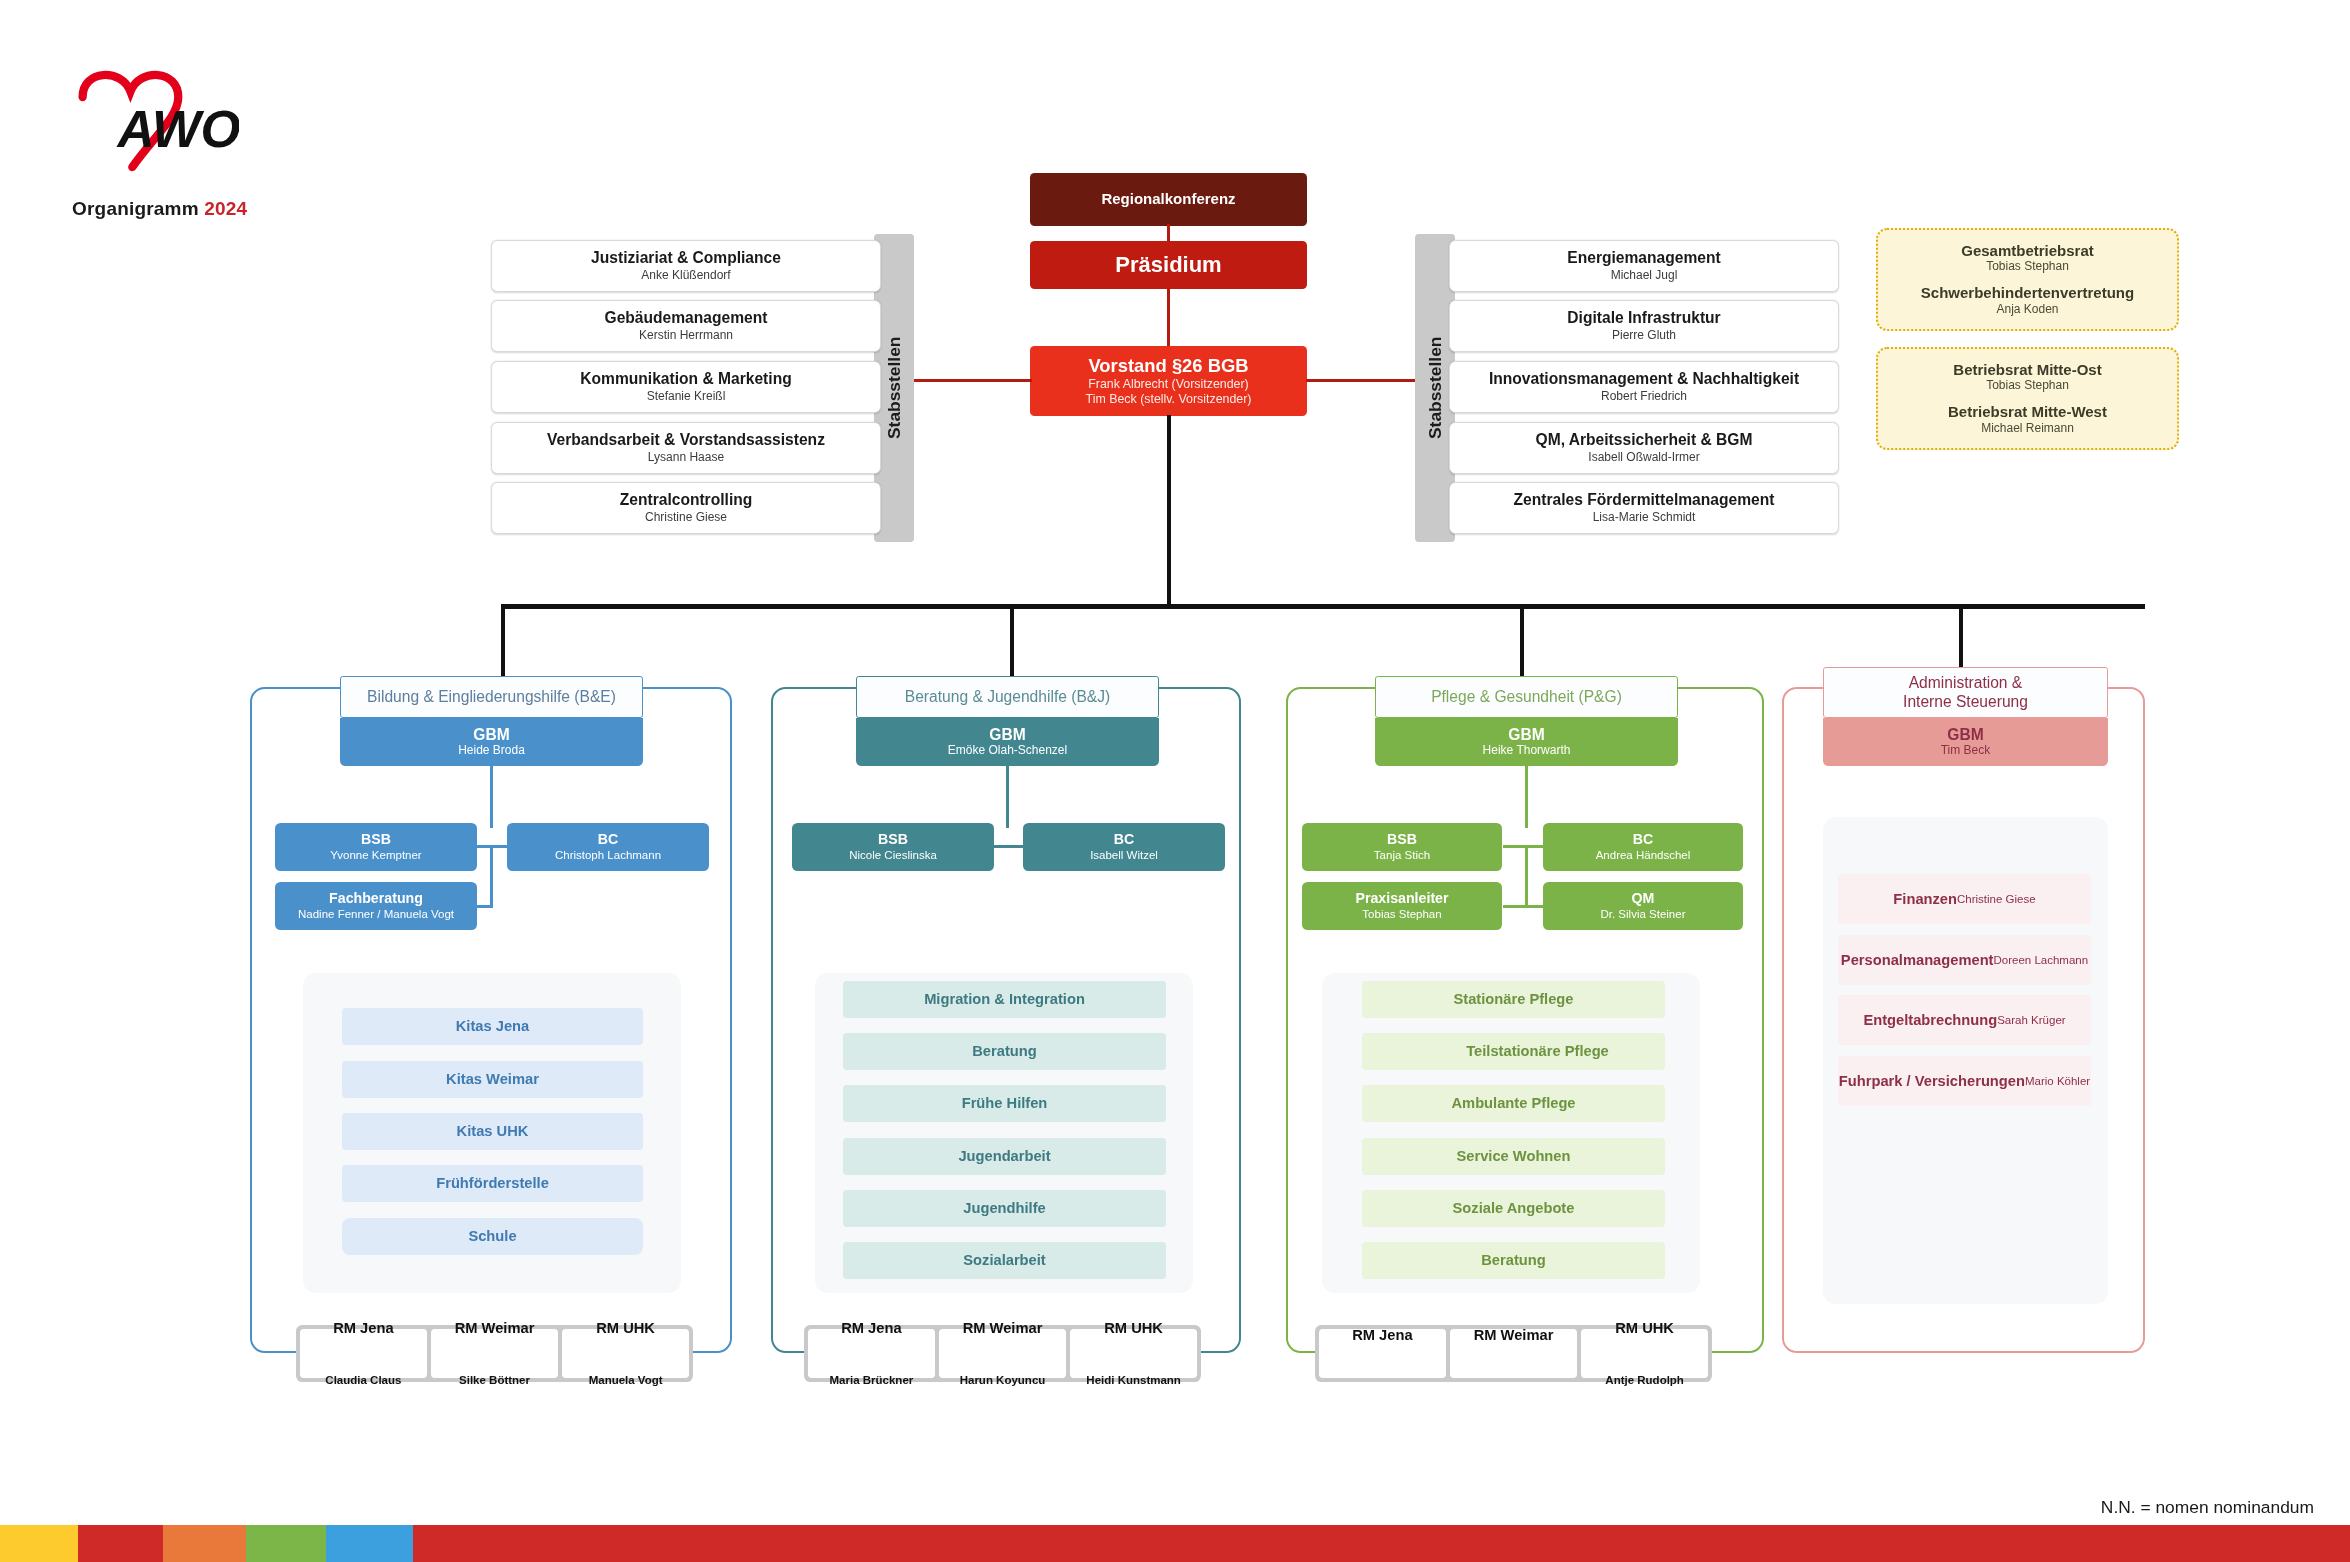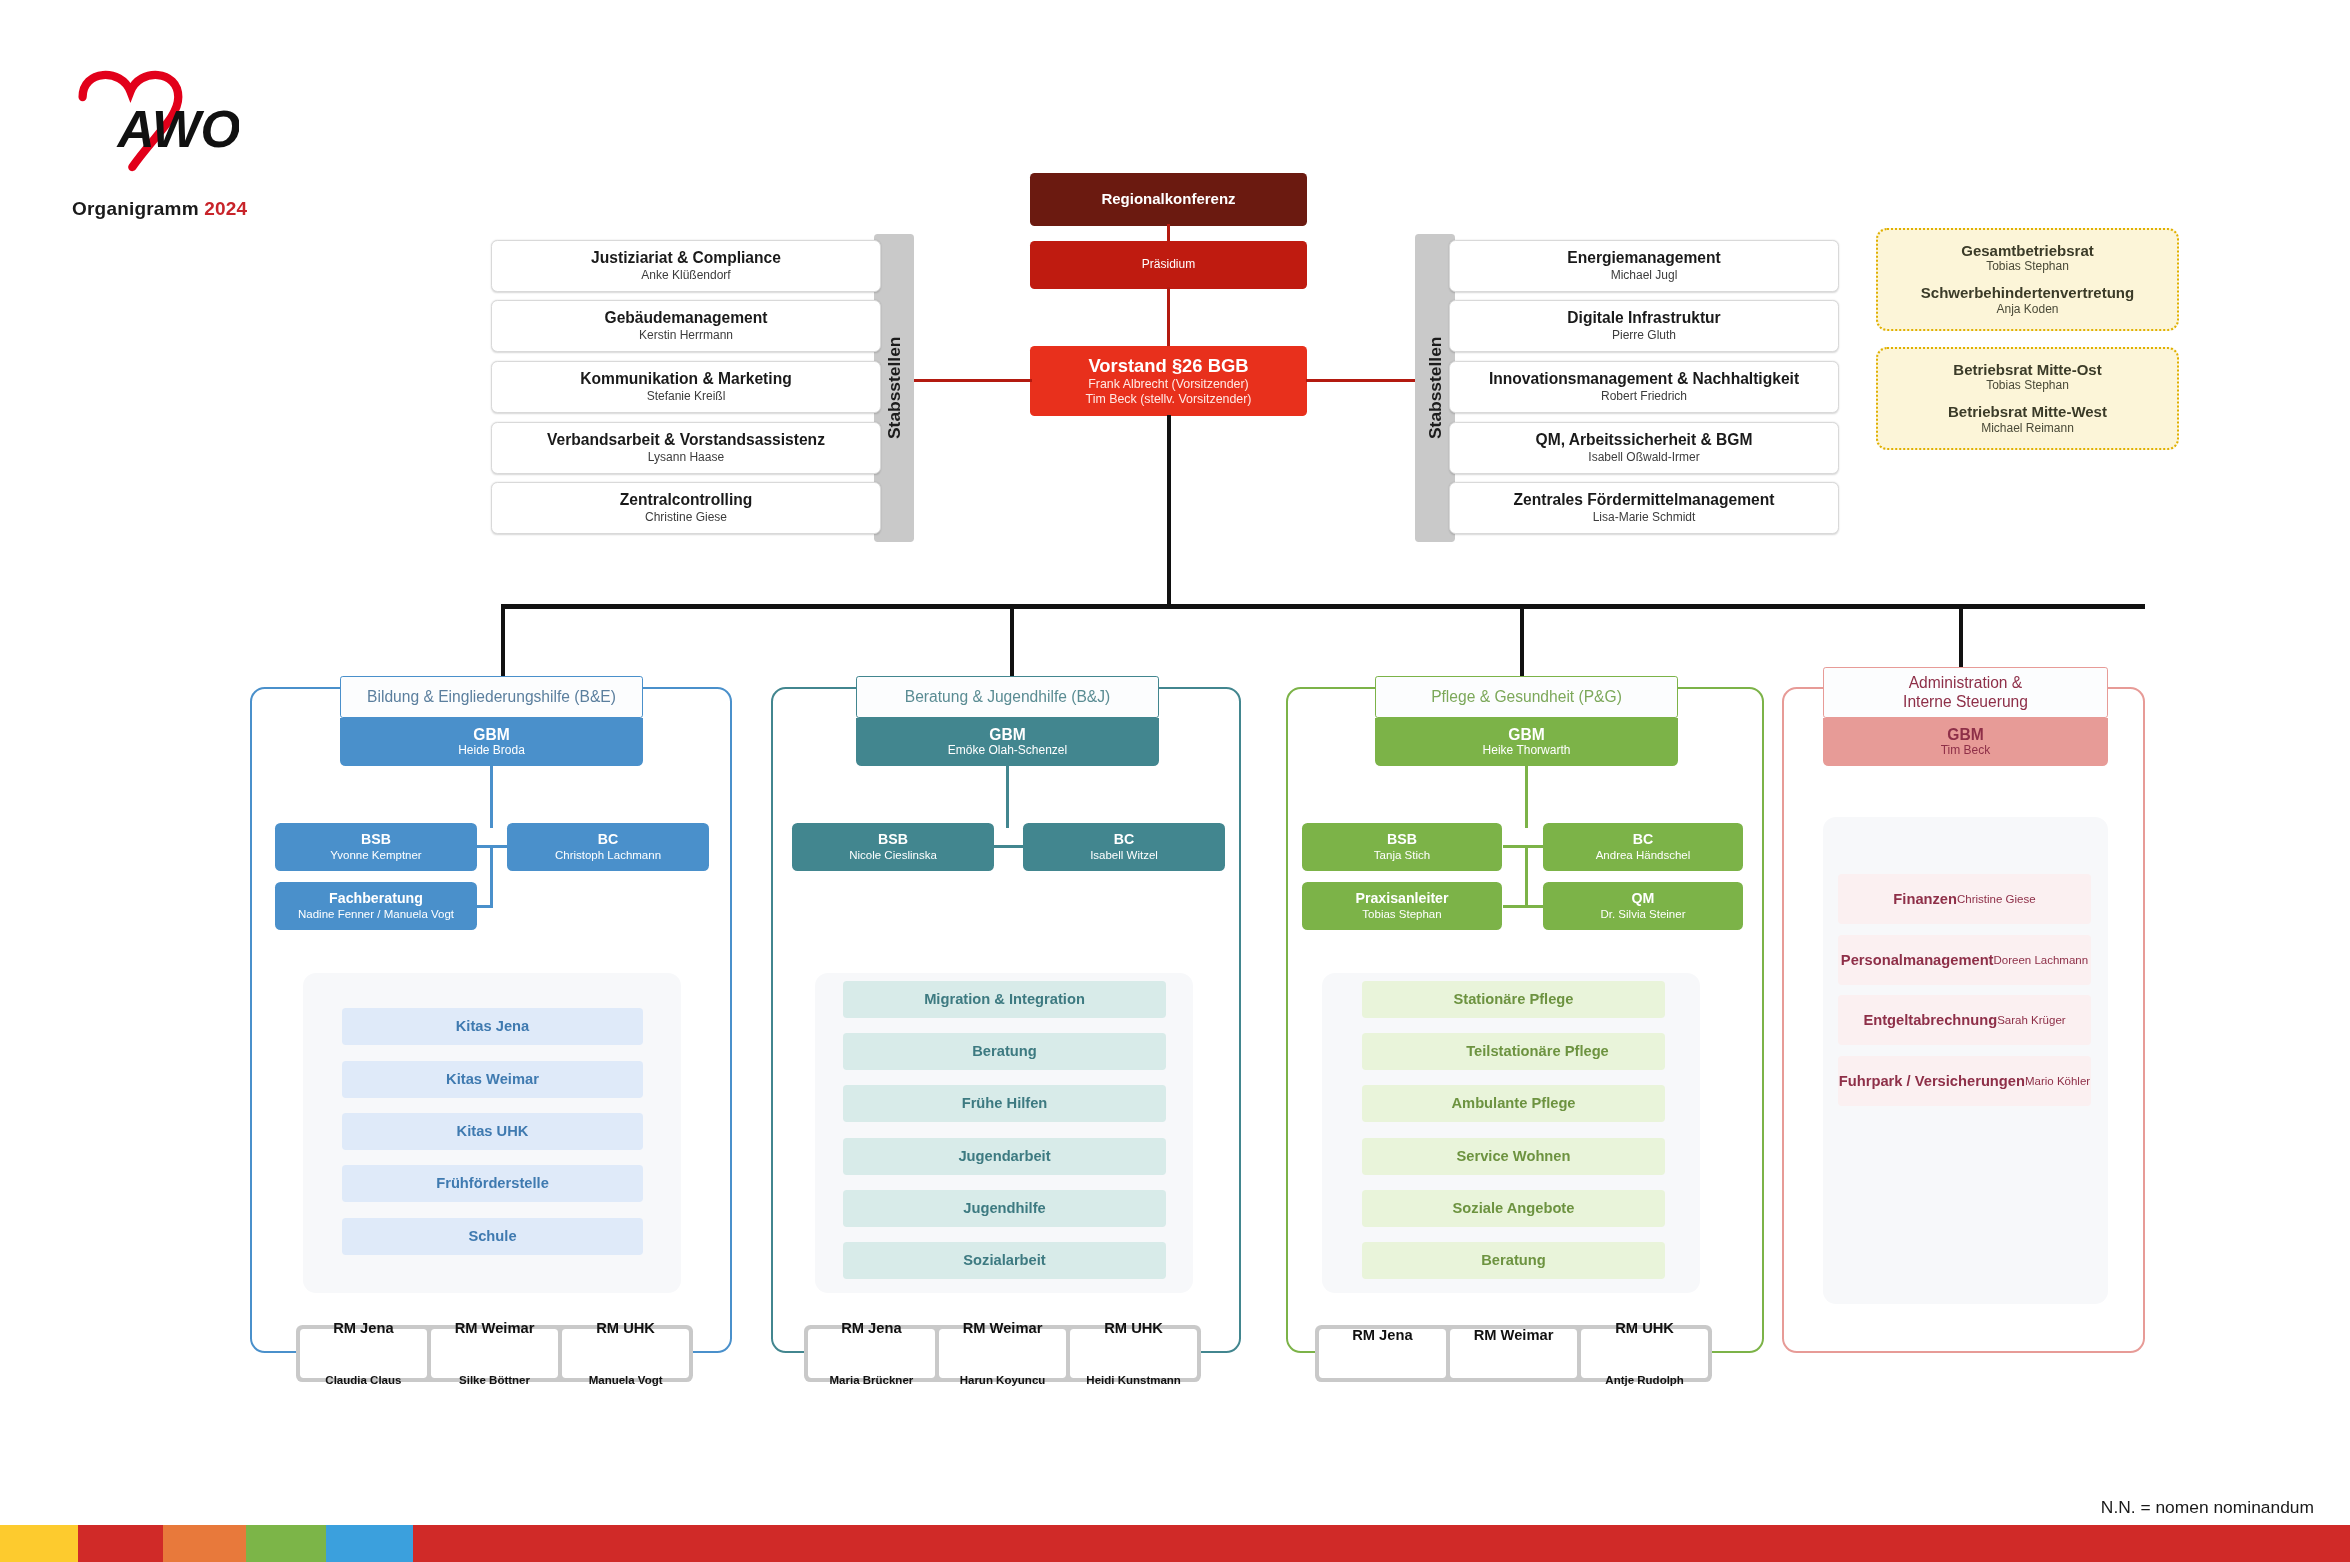--- a/index.html
+++ b/index.html
@@ -32,21 +32,21 @@
   
   .regio{
     left:1030px;top:173px;width:277px;height:53px;
     background:#6b1a10;color:#fff;border-radius:4.6px;
   }
   .regio .t1{font-size:15px;}
   .praes{
     left:1030px;top:241px;width:277px;height:48px;
     background:#bf1b10;color:#fff;border-radius:4.6px;
   }
-  .praes .t1{font-size:12px;font-weight:400;}
+  .praes .t1{font-size:22px;font-weight:700;}
   .vorstand{
     left:1030px;top:346px;width:277px;height:70px;
     background:#e8301c;color:#fff;border-radius:4.6px;
   }
   .vorstand .t1{font-size:18.4px;}
   .vorstand .t2{font-size:12.4px;color:#ffe9e5;margin-top:0.9px;}
 
   .vline{position:absolute;background:#b31a10;width:2.8px;}
   .hline{position:absolute;background:#b31a10;height:2.8px;}
 
@@ -267,21 +267,21 @@
   </div>
 <div class="svc" style="left:342px;top:1061px;width:301px;height:37px;background:#dfeaf9;color:#3f7ab0;">
   <div class="t1">Kitas Weimar</div>
   </div>
 <div class="svc" style="left:342px;top:1113px;width:301px;height:37px;background:#dfeaf9;color:#3f7ab0;">
   <div class="t1">Kitas UHK</div>
   </div>
 <div class="svc" style="left:342px;top:1165px;width:301px;height:37px;background:#dfeaf9;color:#3f7ab0;">
   <div class="t1">Frühförderstelle</div>
   </div>
-<div class="svc" style="left:342px;top:1218px;width:301px;height:37px;background:#dfeaf9;color:#3f7ab0;">
+<div class="svc" style="left:342px;top:1218px;width:301px;height:37px;background:#dfeaf9;color:#3f7ab0;border-radius:8px;">
   <div class="t1">Schule</div>
   </div>
 <div class="rm-group" style="left:296px;top:1325px;width:397px;height:57px;">
   <div class="rm">
     <div class="t1">RM Jena</div>
     <div class="t2">Claudia Claus</div>
   </div>
   <div class="rm">
     <div class="t1">RM Weimar</div>
     <div class="t2">Silke Böttner</div>

